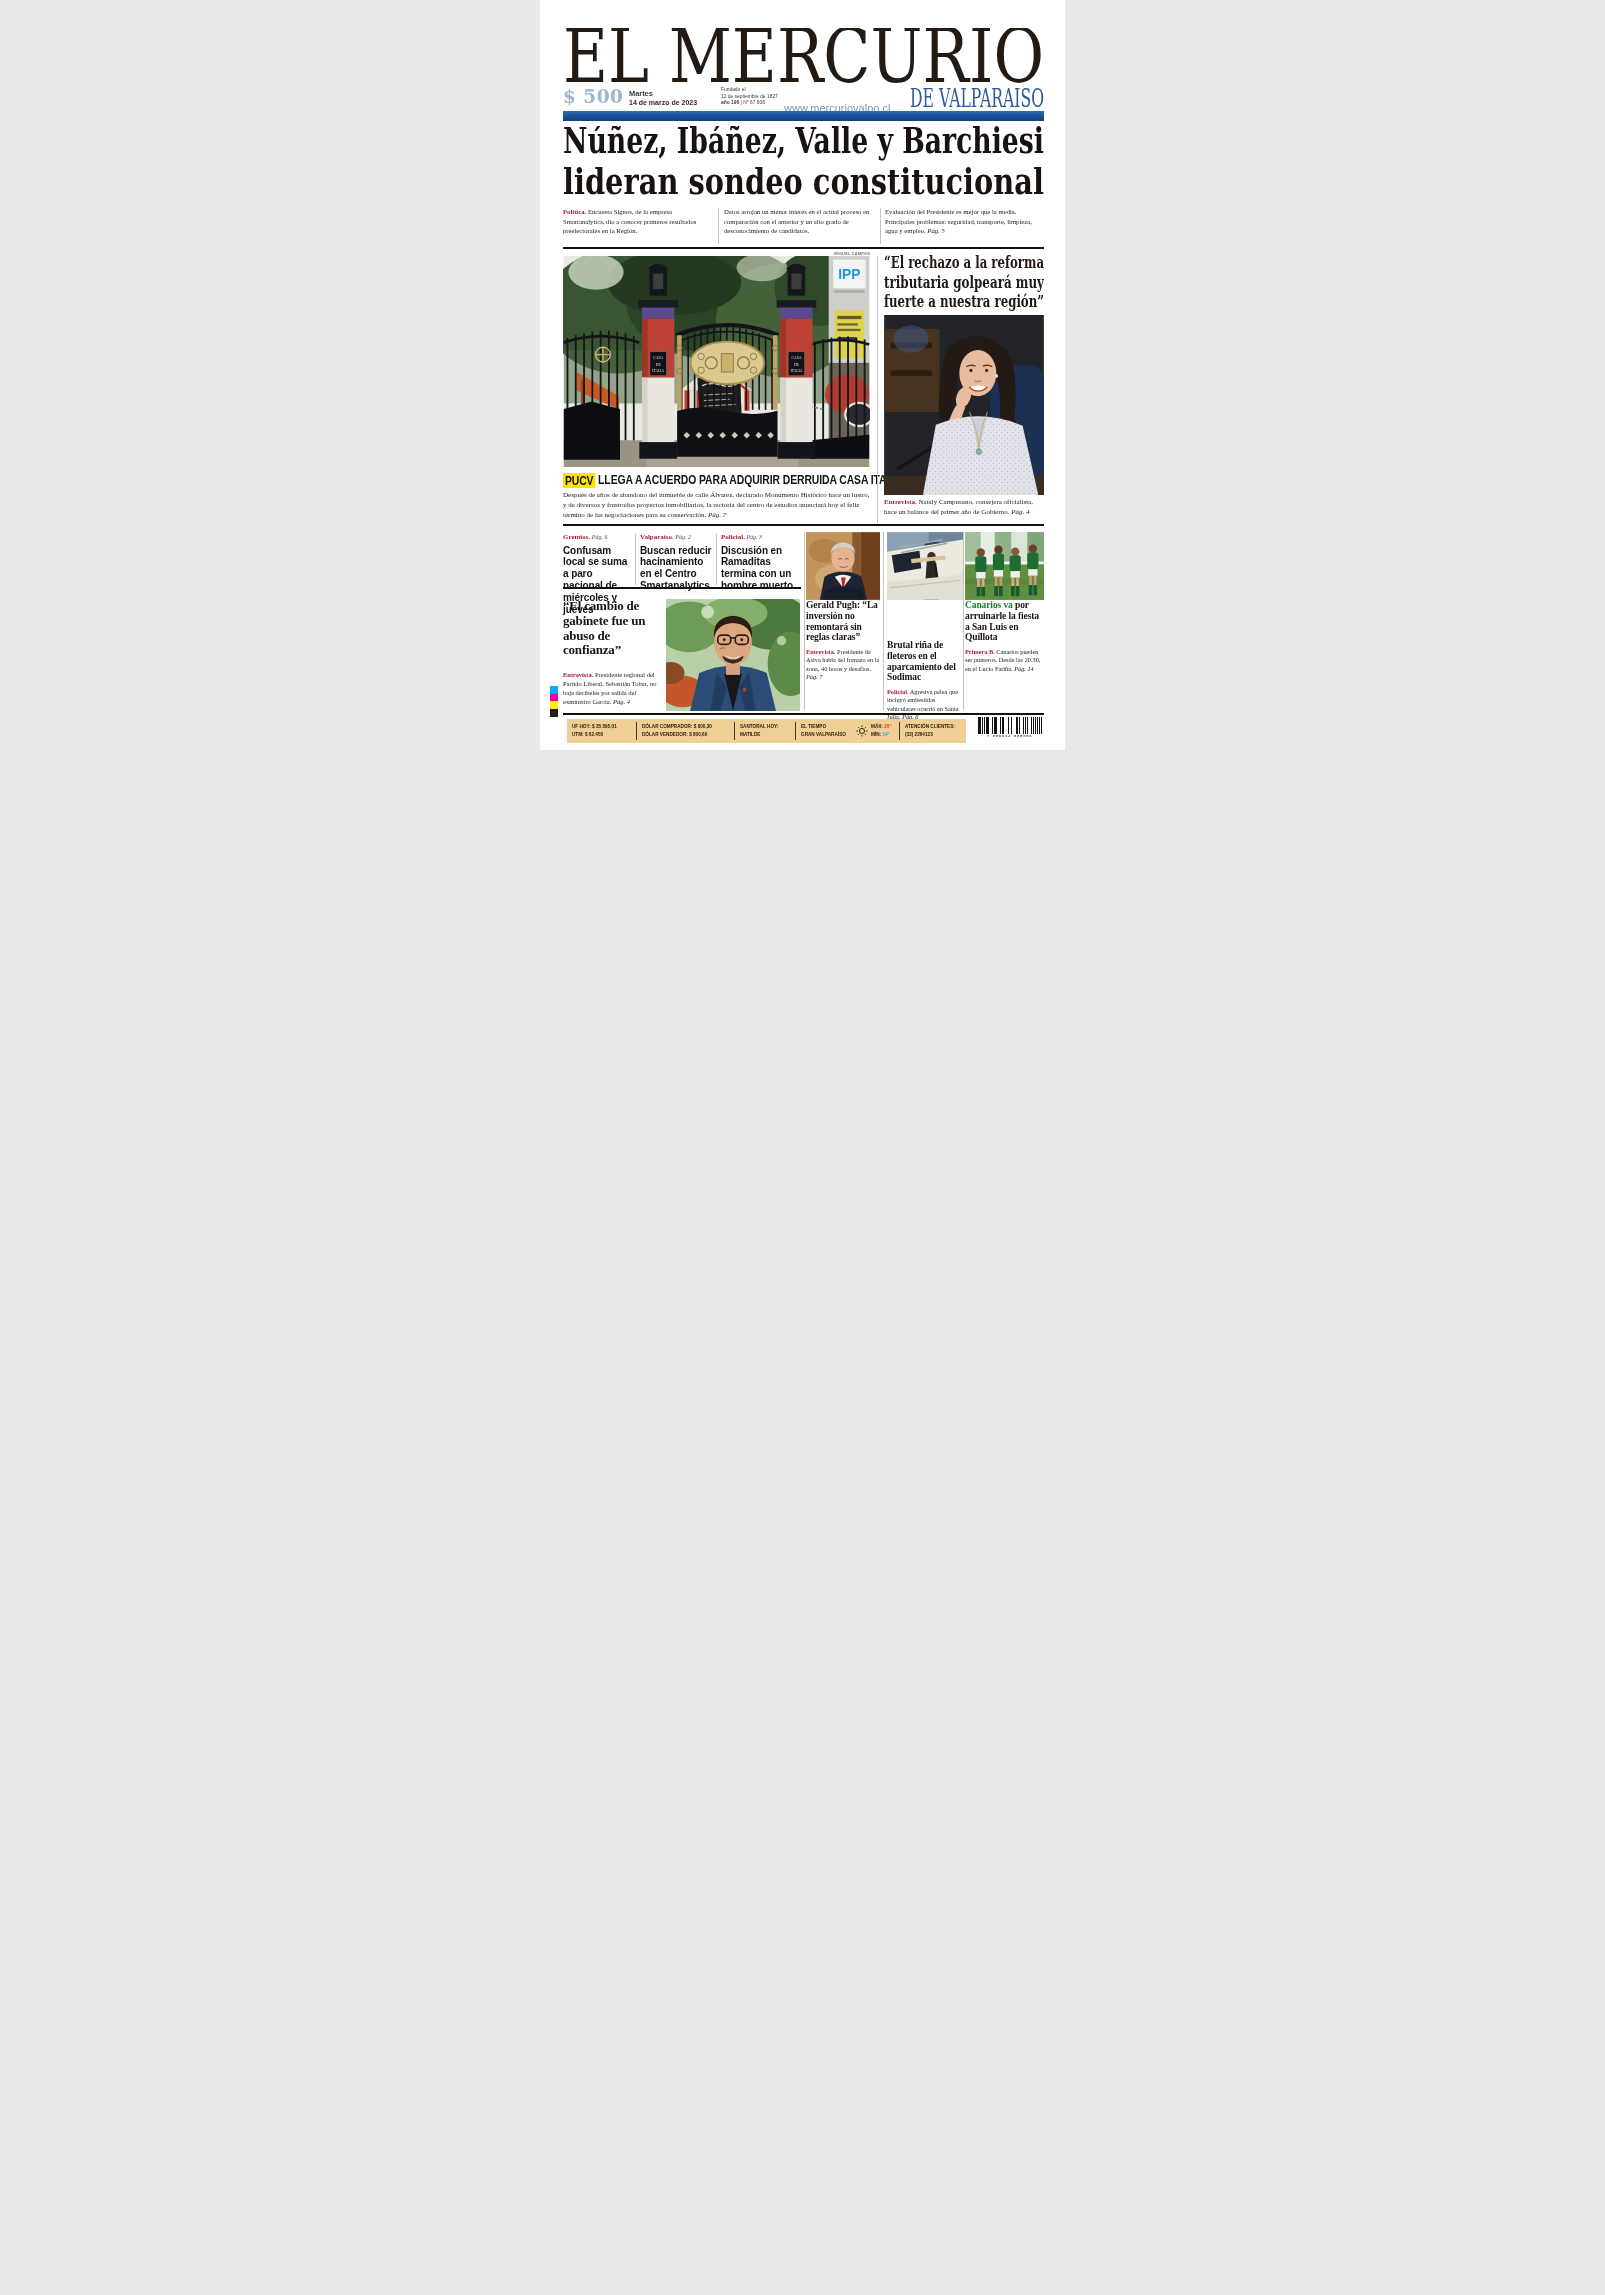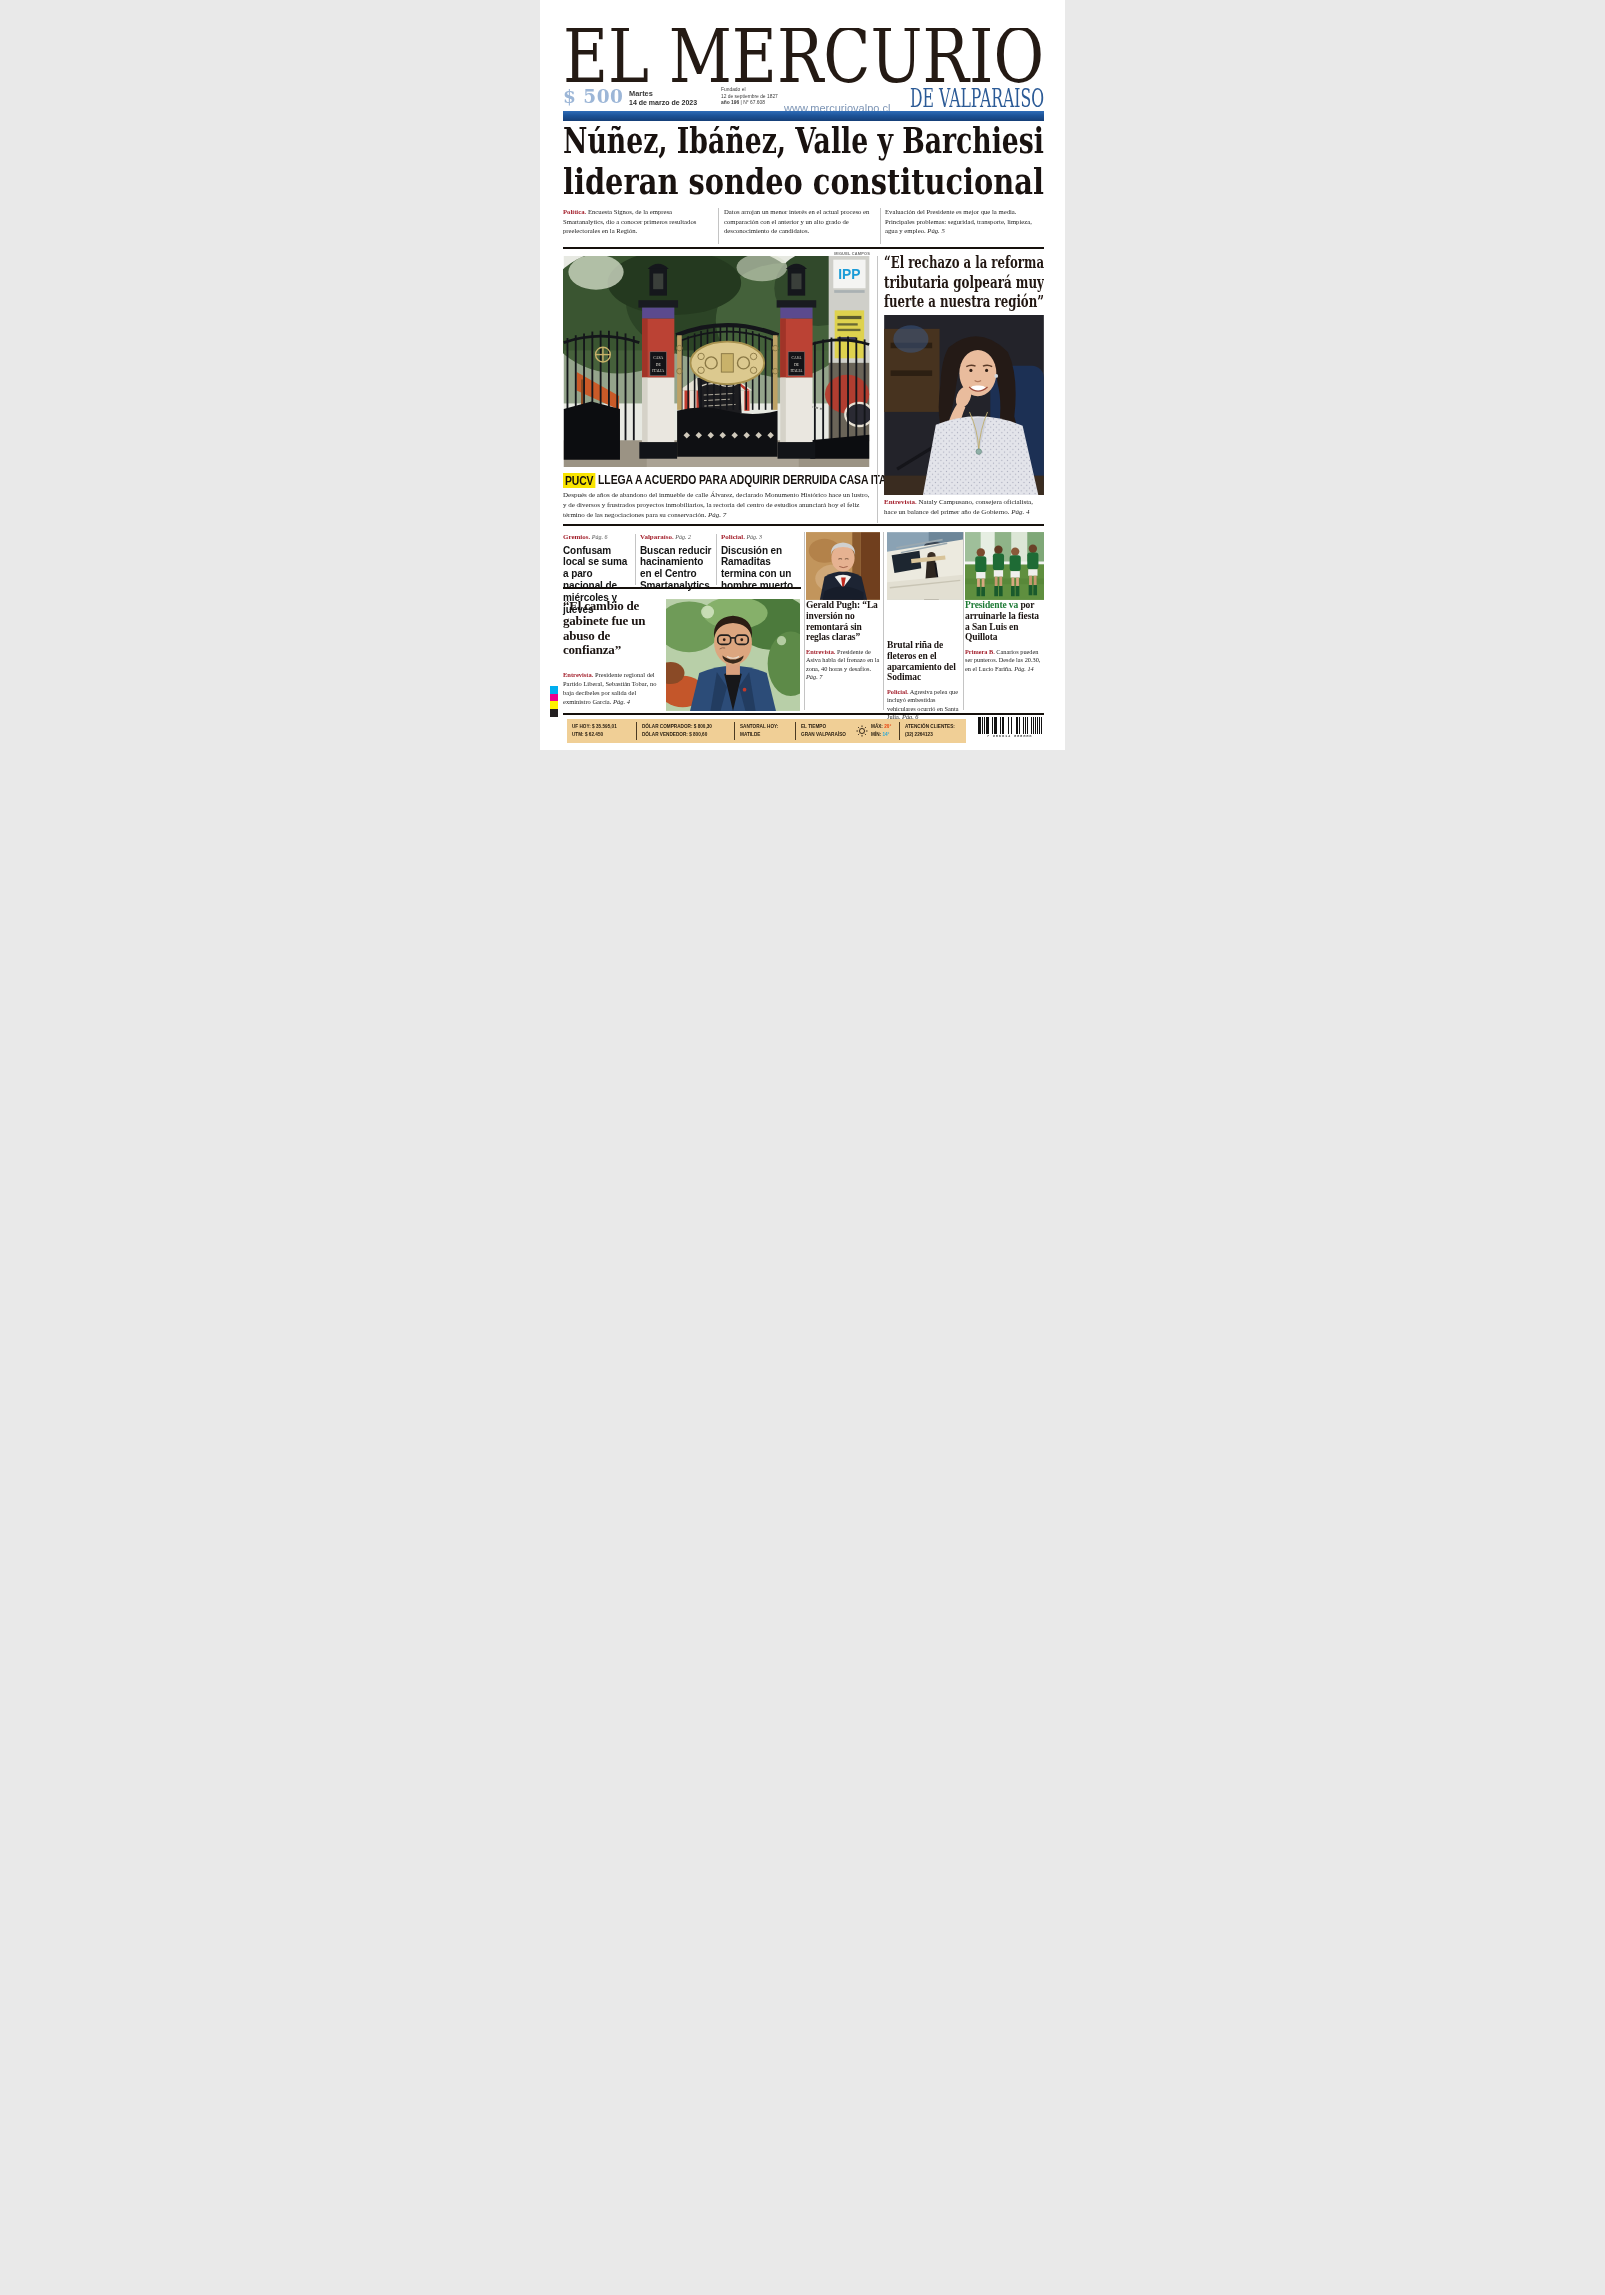--- a/index.html
+++ b/index.html
@@ -465,21 +465,21 @@
 
   <div class="abs" style="left:347px;top:600px;width:76px;margin-top:40px;">
     <div class="col-h">Brutal riña de fleteros en el aparcamiento del Sodimac</div>
     <div class="col-cap">
       <span class="redlabel">Policial.</span><span> Agresiva pelea que incluyó embestidas vehiculares ocurrió en Santa Julia. </span><span class="pageref">Pág. 6</span>
     </div>
   </div>
 
   <div class="abs" style="left:425px;top:600px;width:79px;">
     <div class="col-h">
-      <span class="green">Presidente va</span><span> por arruinarle la fiesta a San Luis en Quillota</span>
+      <span class="green">Canarios va</span><span> por arruinarle la fiesta a San Luis en Quillota</span>
     </div>
     <div class="col-cap">
       <span class="redlabel">Primera B.</span><span> Canarios pueden ser punteros. Desde las 20.30, en el Lucio Fariña. </span><span class="pageref">Pág. 14</span>
     </div>
   </div>
 
   <div class="rule" style="left:23px;top:713px;width:481px;"></div>
 
   <div class="footer-bar">
     <div class="fseg" style="width:69px;">

